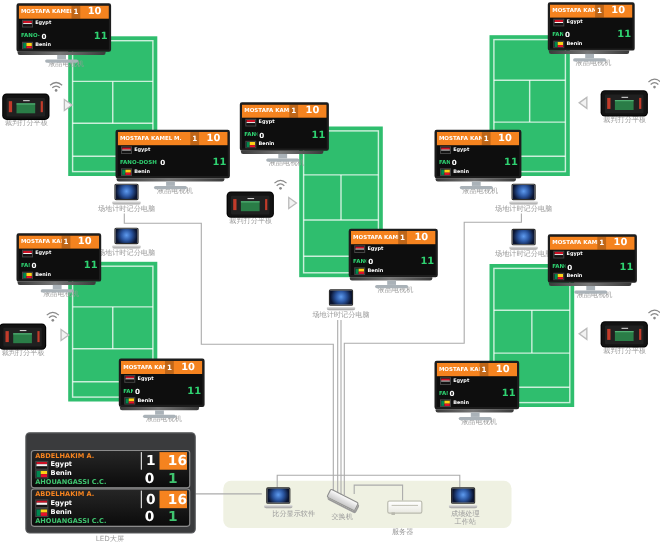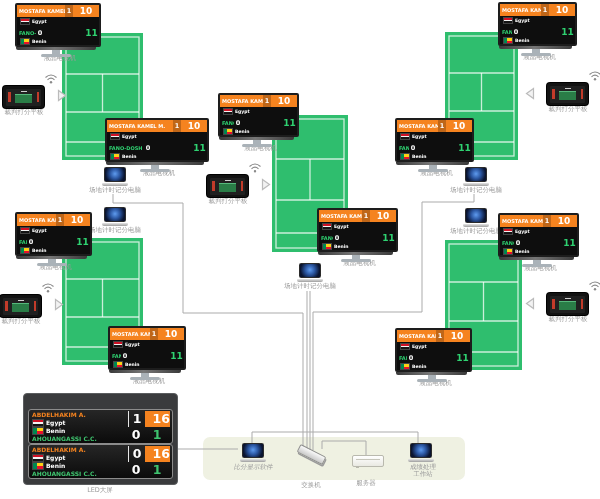--- a/index.html
+++ b/index.html
@@ -197,31 +197,31 @@
         <div class="led-sc-bot">
             <span class="led-set">0</span>
             <span class="led-pts">1</span>
           </div>
       </div>
     </div>
   </div>
   <div class="lbl" style="left:100px;top:487px;">LED大屏</div>
 
   <div class="switch dev" style="left:297px;top:450px;"></div>
-  <div class="lbl" style="left:311px;top:482px;">交换机</div>
+  <div class="lbl" style="left:311px;top:467px;">交换机</div>
 
   <div class="server dev" style="left:352px;top:455px;">
     <i></i>
       <i class="ft l"></i>
       <i class="ft r"></i>
   </div>
   <div class="lbl" style="left:366px;top:468px;margin-top:48px;">比赛成绩处理</div>
   <div class="lbl" style="left:366px;top:480px;">服务器</div>
 
-  <div class="lbl" style="left:253px;top:464px;font-style:italic;">比分显示软件</div>
+  <div class="lbl" style="left:267px;top:464px;">比分显示软件</div>
   <div class="lbl" style="left:423px;top:464px;">成绩处理</div>
   <div class="lbl" style="left:423px;top:471px;">工作站</div>
 
 <div class="court" style="left: 62px; top: 33px; width: 81px; height: 127px;">
       <svg width="81" height="127" viewBox="0 0 81 127">
     <g stroke="rgba(255,255,255,0.75)" stroke-width="1.3" fill="none">
       <rect x="4" y="4" width="73" height="119"></rect>
       <line x1="4" y1="41" x2="77" y2="41"></line>
       <line x1="4" y1="79" x2="77" y2="79"></line>
       <line x1="4" y1="109" x2="77" y2="109"></line>

